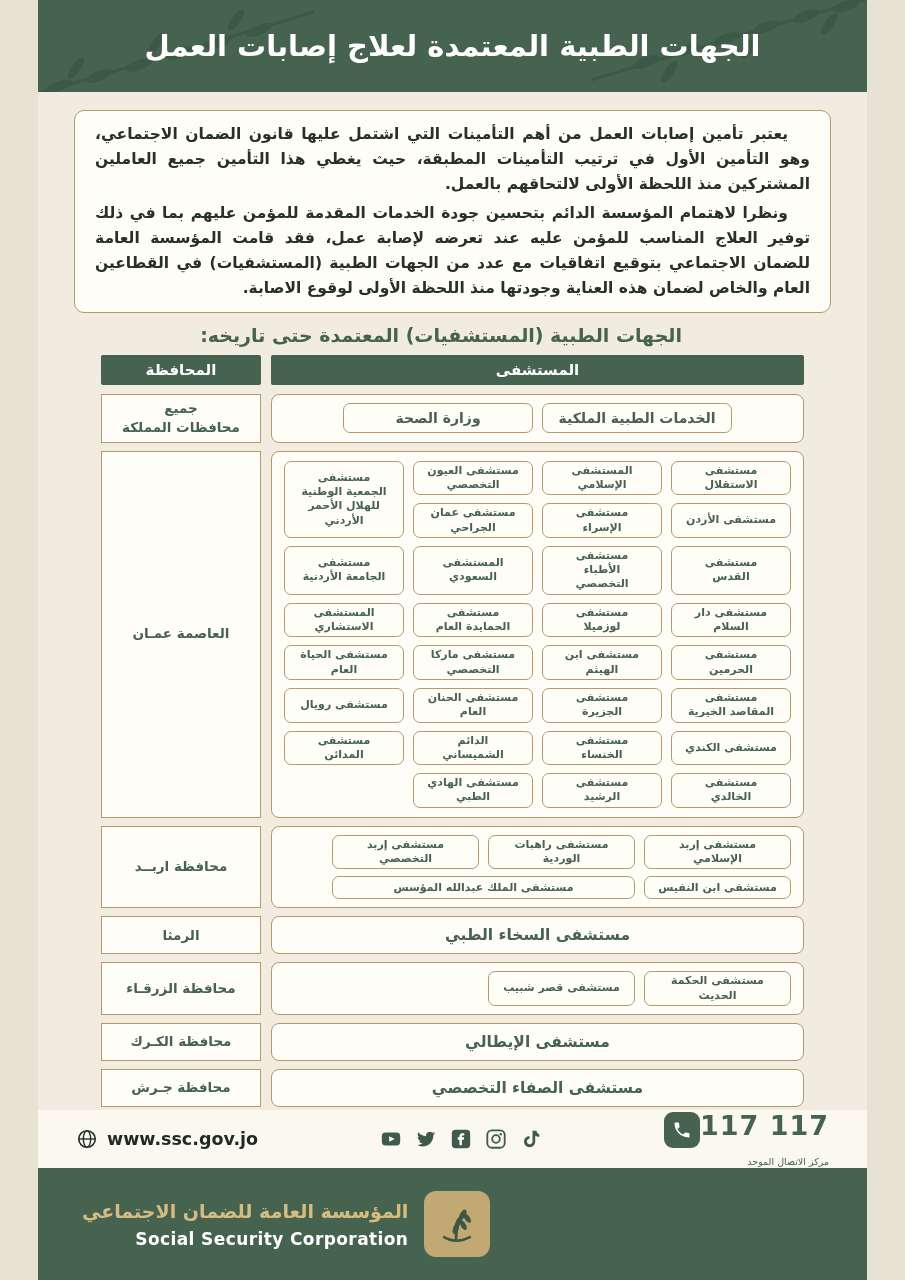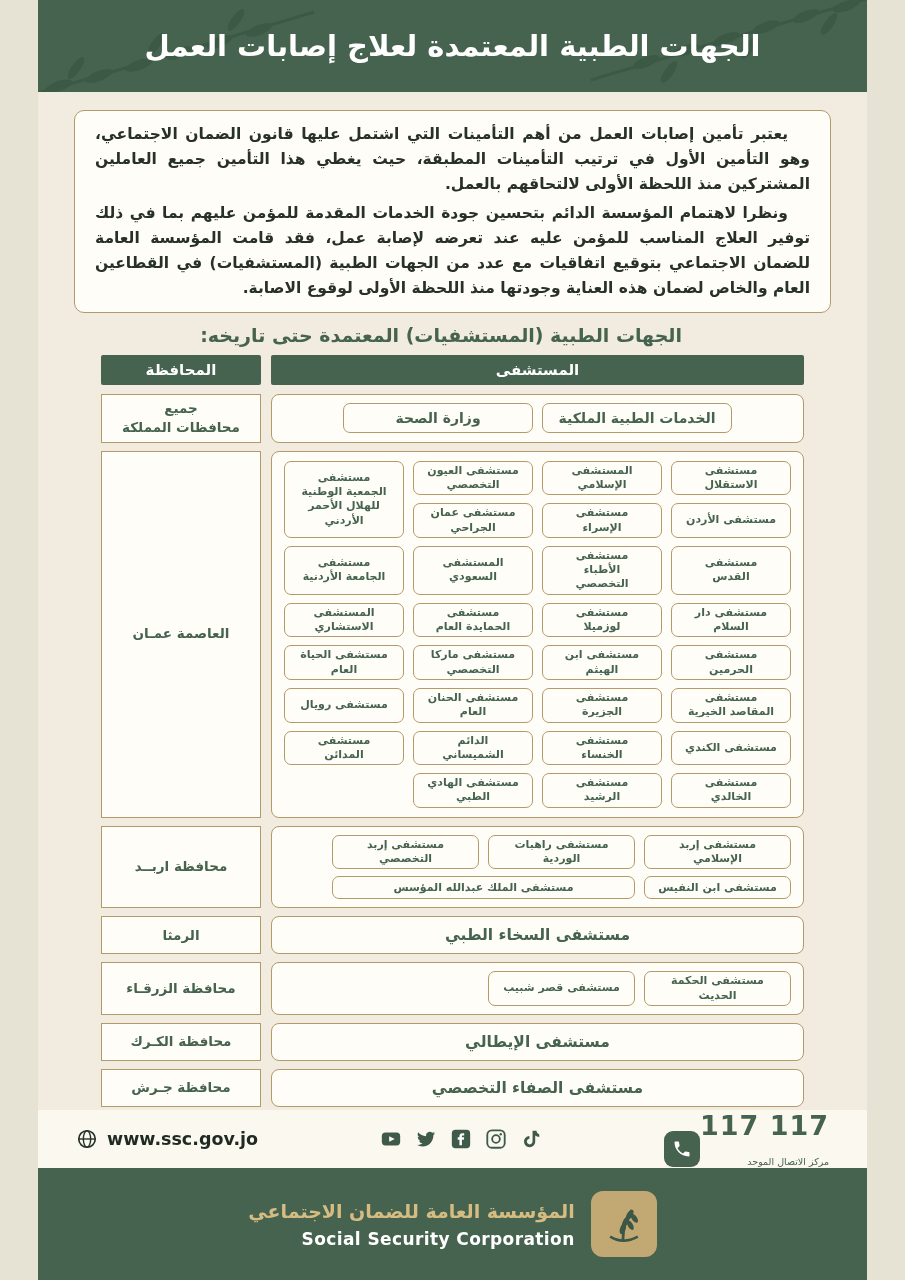--- a/index.html
+++ b/index.html
@@ -54,30 +54,30 @@
   .pill-line .pill.lg { width:190px; min-height:30px; font-size:14px; }
   .hosp-cell.center .pill-line { justify-content:center; }
   .hosp-cell.single { display:flex; align-items:center; justify-content:center; min-height:38px; }
   .single-name { color:var(--green,#46634f); font-weight:bold; font-size:15.5px; direction:rtl; text-align:center; }
 
   
   .info-bar { flex:none; height:58px; background:#fbf8ef; display:flex; align-items:center; padding:0 38px; }
   .website { display:flex; align-items:center; gap:9px; color:#1f2a22; font-weight:bold; font-size:17.5px; cursor:pointer; }
   .socials { display:flex; gap:13px; align-items:center; margin:0 auto; }
   .social { width:22px; height:22px; display:flex; cursor:pointer; }
-  .phone { display:flex; align-items:flex-end; gap:0; }
+  .phone { display:flex; align-items:flex-start; gap:0; }
   .phone-square { width:36px; height:36px; background:var(--green,#46634f); border-radius:9px;
                   display:flex; align-items:center; justify-content:center; }
   .phone-nums { display:flex; flex-direction:column; align-items:flex-end; }
   .phone-number { color:var(--green,#46634f); font-size:27px; font-weight:bold; letter-spacing:1px; line-height:1; }
   .phone-label { color:var(--green,#46634f); font-size:9.5px; margin-top:17px; direction:rtl; }
 
   
   .bottom-banner { flex:none; height:112px; background:var(--green,#46634f); display:flex; align-items:center;
-                   justify-content:center; gap:16px; padding:0 44px; }
+                   justify-content:flex-start; gap:16px; padding:0 44px; }
   .org-names { text-align:right; }
   .org-ar { color:var(--tan-text,#d7bc82); font-size:19px; font-weight:bold; direction:rtl; }
   .org-en { color:#ffffff; font-size:17px; font-weight:bold; letter-spacing:.4px; margin-top:7px; }
   .logo { width:66px; height:66px; background:#c2a872; border-radius:12px;
           display:flex; align-items:center; justify-content:center; }
 </style>
 </head>
 <body>
 
 <div class="page">

